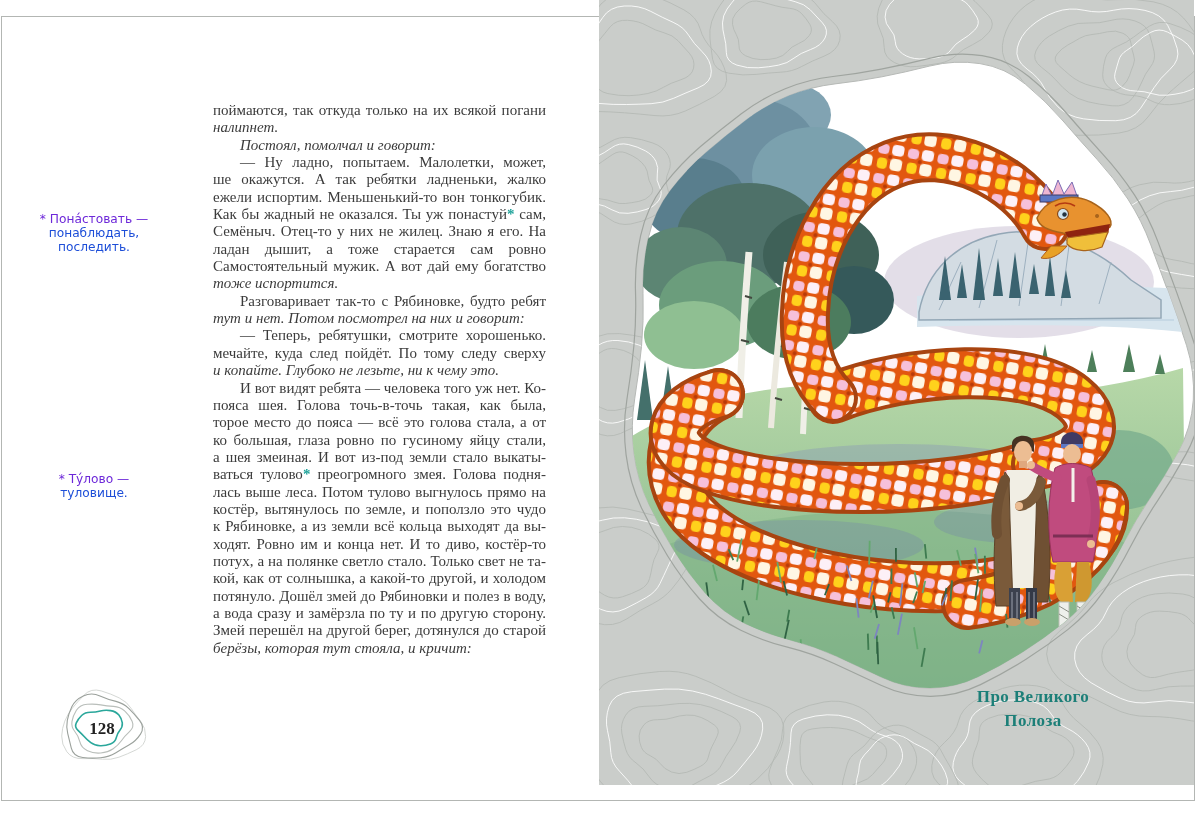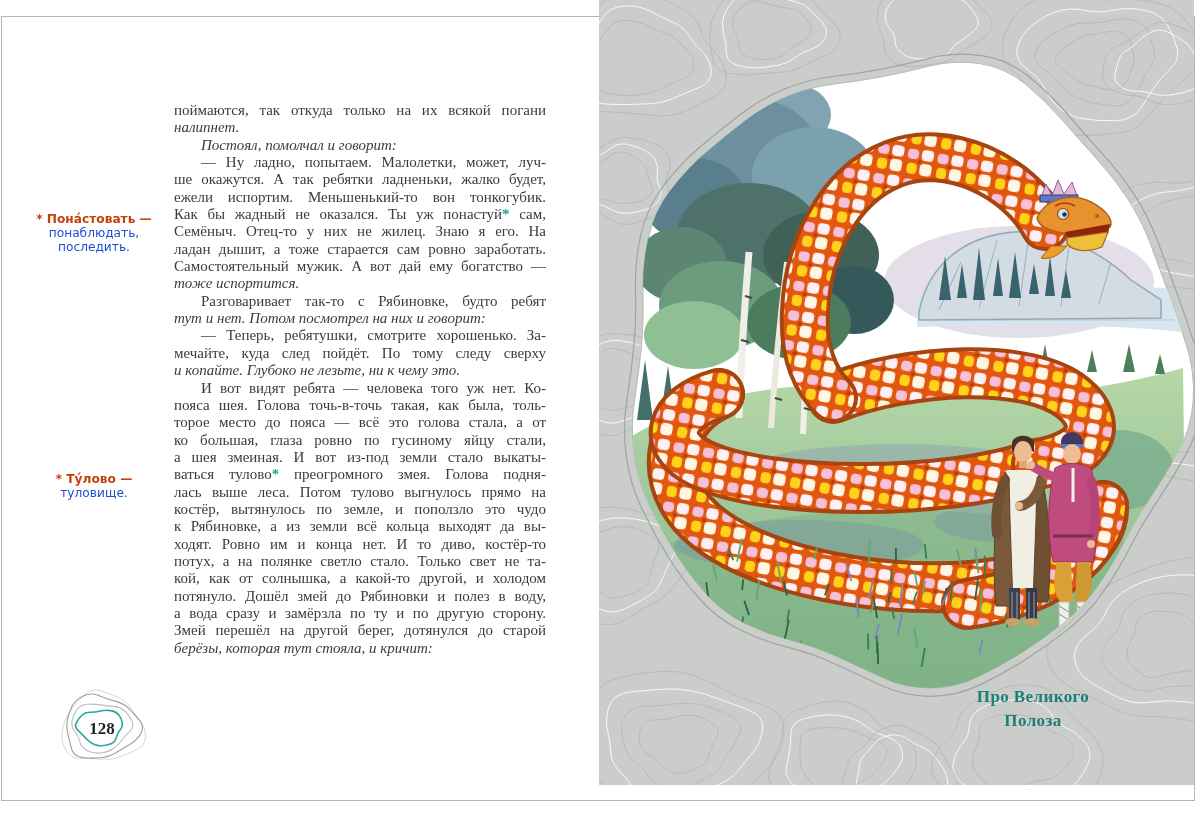--- a/index.html
+++ b/index.html
@@ -4,28 +4,28 @@
 <style>
   html,body{margin:0;padding:0;background:#ffffff;}
   .spread{position:relative;width:1200px;height:822px;background:#ffffff;overflow:hidden;
           font-family:"Liberation Serif","DejaVu Serif",serif;}
   .book-frame{position:absolute;left:1px;top:16px;width:1194px;height:785px;
               border:1px solid #b3b6b3;background:#ffffff;box-sizing:border-box;}
   
   .text-block{position:absolute;left:174px;top:102px;width:372px;color:#3b3b3b;
               font-size:15px;}
   .tline{height:17.35px;line-height:17.35px;text-align:justify;text-align-last:justify;
-         overflow:hidden;}
+         overflow:hidden;margin-left:39px;}
   .tline.end{text-align-last:left;font-style:italic;}
   .tline.ind{text-indent:27px;}
   .star{color:#1fa39a;font-weight:bold;}
   .margin-notes{position:absolute;left:0;top:0;}
   .margin-note{position:absolute;left:26px;width:136px;text-align:center;
                font-family:"DejaVu Sans","Liberation Sans",sans-serif;font-size:12.2px;line-height:13.4px;}
-  .note-term{color:#c2410c;font-weight:bold;margin-bottom:1px;}
+  .note-term{color:#6d28d9;font-weight:normal;margin-bottom:1px;}
   .note-def{color:#1d4ed8;}
   .page-badge{position:absolute;left:56px;top:688px;width:92px;height:82px;}
   
   .page-right{position:absolute;left:599px;top:0px;width:595px;height:785px;
               background:#bef264;overflow:hidden;}
   .rp-svg{position:absolute;left:0;top:0;}
   .caption{position:absolute;left:299px;top:685px;width:270px;text-align:center;
            color:#1c7f78;font-weight:bold;font-size:17px;line-height:24px;letter-spacing:.4px;}
 </style>
 </head>

